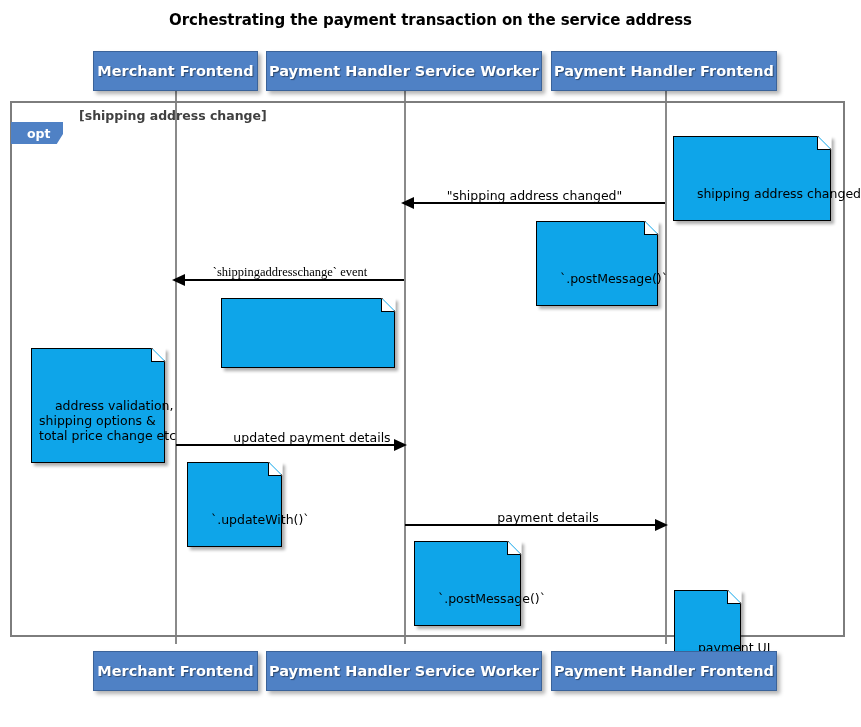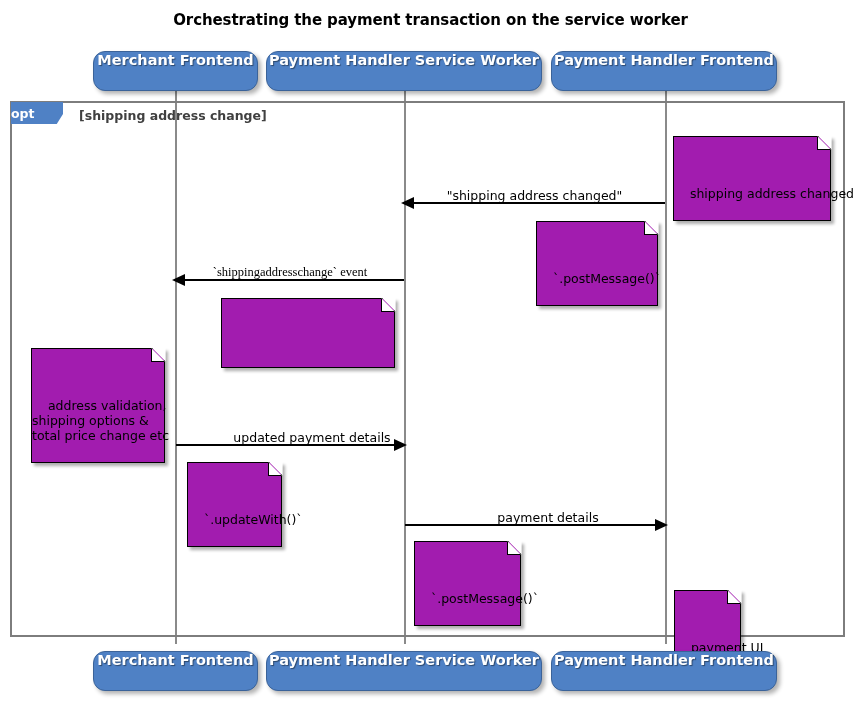--- a/index.html
+++ b/index.html
@@ -33,25 +33,26 @@
     color: #000000;
     letter-spacing: -0.1px;
   }
 
   
   .participant {
     position: absolute;
     box-sizing: border-box;
     background: #4F81C5;
     border: 1px solid #3B6399;
-    border-radius: 12px;
+    border-radius: 0;
     color: #ffffff;
     font-size: 14.5px;
     font-weight: bold;
     display: flex;
+    align-items: center;
     justify-content: center;
     height: 40px;
     box-shadow: 3px 3px 4px rgba(0,0,0,0.30);
     text-shadow: 1px 1px 1px rgba(0,0,0,0.45);
     white-space: nowrap;
   }
 
   
   .lifeline {
     position: absolute;
@@ -68,23 +69,24 @@
   }
   .frame-tab {
     position: absolute;
     height: 22px;
     background: #4F81C5;
     color: #ffffff;
     font-size: 12.5px;
     font-weight: bold;
     display: flex;
     align-items: center;
-    padding-left: 0;
+    padding-left: 16px;
     box-sizing: border-box;
     clip-path: polygon(0 0, 100% 0, 100% 55%, 88% 100%, 0 100%);
+    margin-top: 20px;
   }
   .frame-guard {
     position: absolute;
     font-size: 12.5px;
     font-weight: bold;
     color: #404040;
     white-space: nowrap;
   }
 
   
@@ -108,25 +110,25 @@
     font-size: 12.5px;
     color: #000000;
     white-space: nowrap;
     text-align: center;
   }
 
   
   .note {
     position: absolute;
     box-sizing: border-box;
-    background: #a21caf;
+    background: #0ea5e9;
     border: 1.6px solid #000000;
     font-size: 12.5px;
     color: #000000;
-    padding: 4px 8px 4px 0;
+    padding: 4px 8px 4px 7px;
     line-height: 15px;
     white-space: pre;
     box-shadow: 3px 3px 3px rgba(0,0,0,0.32);
   }
   .note .fold {
     position: absolute;
     top: -1.6px;
     right: -1.6px;
     width: 14px;
     height: 14px;
@@ -154,21 +156,21 @@
     font-size: 12.5px;
     color: #000000;
     white-space: nowrap;
   }
 </style>
 </head>
 <body>
 
 <div id="canvas">
 
-  <div class="diagram-title">Orchestrating the payment transaction on the service worker</div>
+  <div class="diagram-title">Orchestrating the payment transaction on the service address</div>
 
   <div class="lifeline" style="left:175px; top:91px; height:553px;"></div>
   <div class="lifeline" style="left:404px; top:91px; height:553px;"></div>
   <div class="lifeline" style="left:665px; top:91px; height:553px;"></div>
 
   <div class="participant" style="left:93px; top:51px; width:165px;">
     <span>Merchant Frontend</span>
   </div>
   <div class="participant" style="left:266px; top:51px; width:276px;">
     <span>Payment Handler Service Worker</span>

